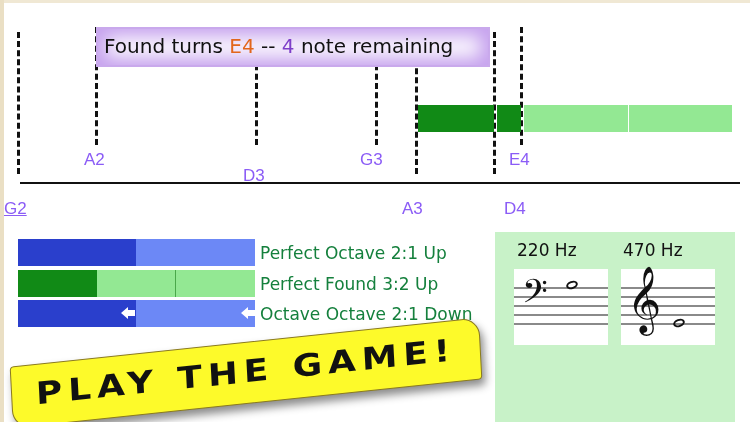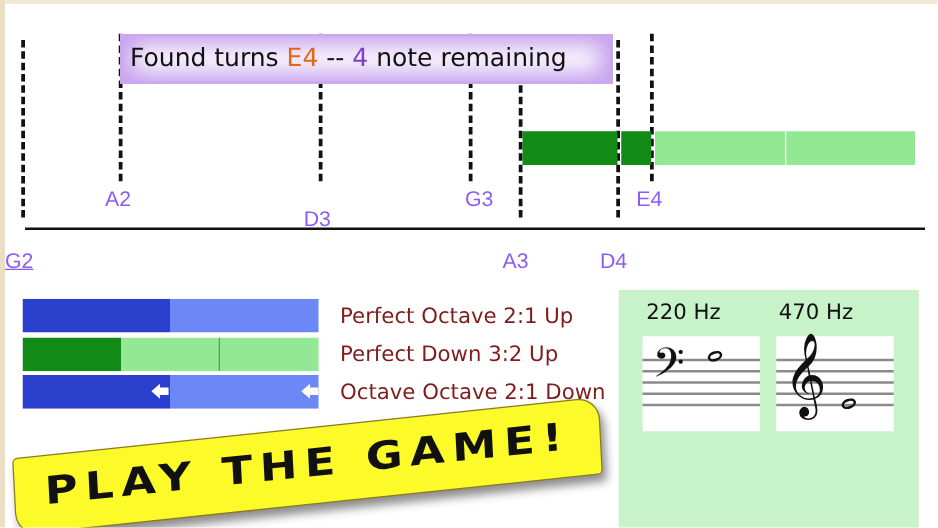--- a/index.html
+++ b/index.html
@@ -16,22 +16,22 @@
          background:#fff; box-shadow: inset 0 0 0 2px #c9a9ec, inset 0 0 18px 10px #c6a2ee; }
   .banner-status .txt { position:absolute; left:8px; top:7px; font-size:20px; color:#111;
          white-space:nowrap; font-family:"DejaVu Sans", sans-serif; }
   .c-orange { color:#e2661c; }
   .c-purple { color:#7e3fc9; }
 
   .seg { position:absolute; height:27px; }
 
   .row-bar { position:absolute; left:18px; width:237px; height:27px; overflow:hidden; }
   .row-bar .dark, .row-bar .light { position:absolute; top:0; height:100%; }
-  .row-label { position:absolute; left:260px; font-size:17px; color:#7f1d1d; white-space:nowrap;
-         font-family:"DejaVu Sans", sans-serif;margin-left:12px; }
+  .row-label { position:absolute; left:260px; font-size:17px; color:#15803d; white-space:nowrap;
+         font-family:"DejaVu Sans", sans-serif; }
   .arrow-shape { position:absolute; width:14px; height:14px; }
 
   .freq-panel { position:absolute; left:495px; top:232px; width:240px; height:192px; background:#c8f2c8; }
   .freq-label { position:absolute; top:8px; font-size:17px; color:#111; font-family:"DejaVu Sans", sans-serif; }
   .staff { position:absolute; top:37px; width:94px; height:76px; background:#fff; }
   .staff .line { position:absolute; left:0; width:100%; height:1.5px; background:#8a8a8a; }
   .clef { position:absolute; font-family:"DejaVu Serif", serif; color:#111; }
   .notehead { position:absolute; width:12px; height:8px; border:2.5px solid #111; border-radius:50%;
          transform:rotate(-20deg); box-sizing:border-box; }
 
@@ -60,41 +60,41 @@
   <div class="txt"><span>Found turns </span><span class="c-orange">E4</span><span> -- </span><span class="c-purple">4</span><span> note remaining</span></div>
 </div>
 
 <div class="seg" style="left:418px; top:105px; width:76px; background:#118a16;"></div>
 <div class="seg" style="left:497px; top:105px; width:24px; background:#118a16;"></div>
 <div class="seg" style="left:524px; top:105px; width:104px; background:#93e893;"></div>
 <div class="seg" style="left:629px; top:105px; width:103px; background:#93e893;"></div>
 
 <div class="note-label" style="left:84px; top:150px;">A2</div>
 <div class="note-label" style="left:243px; top:166px;">D3</div>
-<div class="note-label" style="left:372px; top:150px;">G3</div>
+<div class="note-label" style="left:360px; top:150px;">G3</div>
 <div class="note-label" style="left:509px; top:150px;">E4</div>
 
 <div class="axis"></div>
 
 <div class="note-label" style="left:4px; top:199px;text-decoration:underline;">G2</div>
 <div class="note-label" style="left:402px; top:199px;">A3</div>
-<div class="note-label" style="left:480px; top:199px;">D4</div>
+<div class="note-label" style="left:504px; top:199px;">D4</div>
 
 <div class="row-bar" style="top:239px;">
   <div class="dark" style="left:0; width:118px; background:#2a3fcc;"></div>
   <div class="light" style="left:118px; width:119px; background:#6c88f6;"></div>
 </div>
 <div class="row-label" style="top:243px;">Perfect Octave 2:1 Up</div>
 
 <div class="row-bar" style="top:270px;">
   <div class="dark" style="left:0; width:79px; background:#118a16;"></div>
   <div class="light" style="left:79px; width:158px; background:#93e893;"></div>
   <div style="position:absolute; left:157px; top:0; width:1px; height:100%; background:#4aa84a;"></div>
 </div>
-<div class="row-label" style="top:274px;">Perfect Down 3:2 Up</div>
+<div class="row-label" style="top:274px;">Perfect Found 3:2 Up</div>
 
 <div class="row-bar" style="top:300px;">
   <div class="dark" style="left:0; width:118px; background:#2a3fcc;"></div>
   <div class="light" style="left:118px; width:119px; background:#6c88f6;"></div>
   <svg class="arrow-shape" style="left:103px; top:6px;" viewBox="0 0 14 14">
       <path d="M0 7 L7 1 L7 4 L14 4 L14 10 L7 10 L7 13 Z" fill="#fff"></path>
     </svg>
   <svg class="arrow-shape" style="left:223px; top:6px;" viewBox="0 0 14 14">
       <path d="M0 7 L7 1 L7 4 L14 4 L14 10 L7 10 L7 13 Z" fill="#fff"></path>
     </svg>

